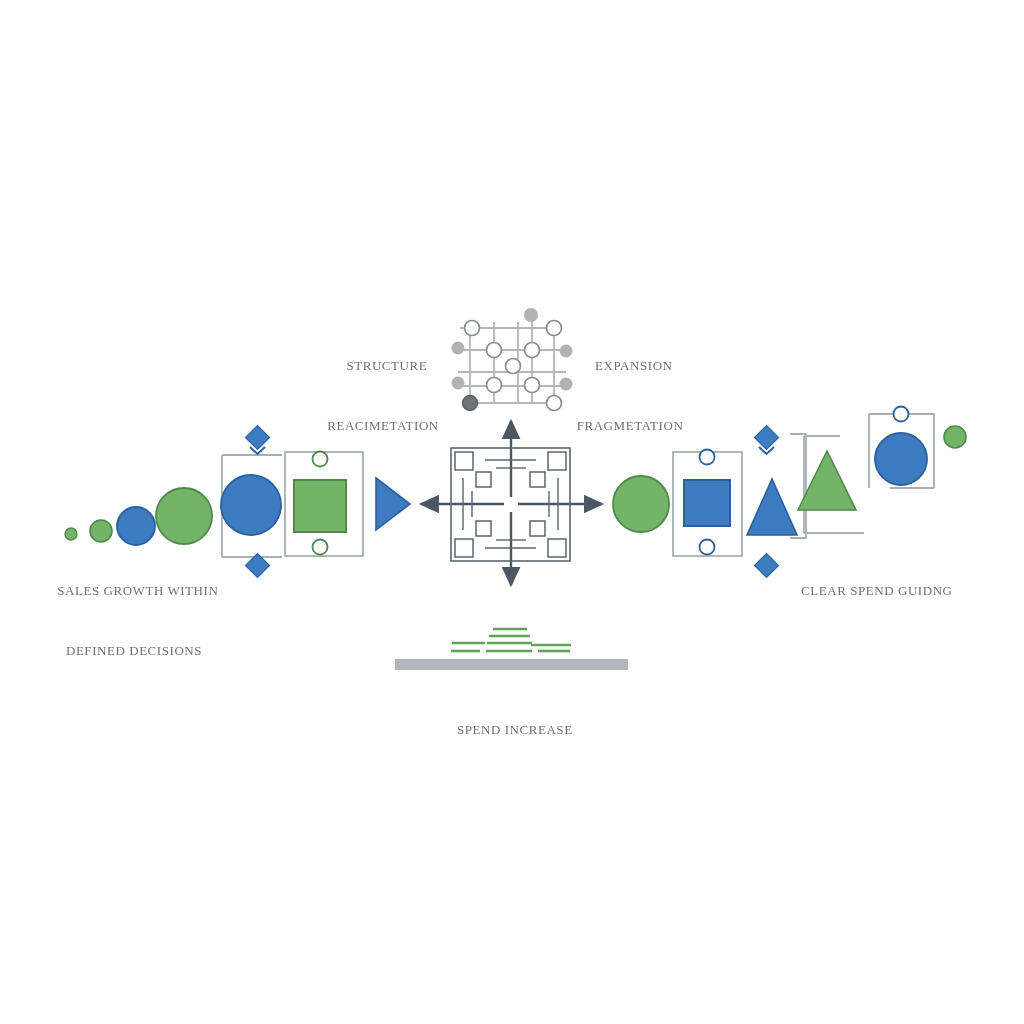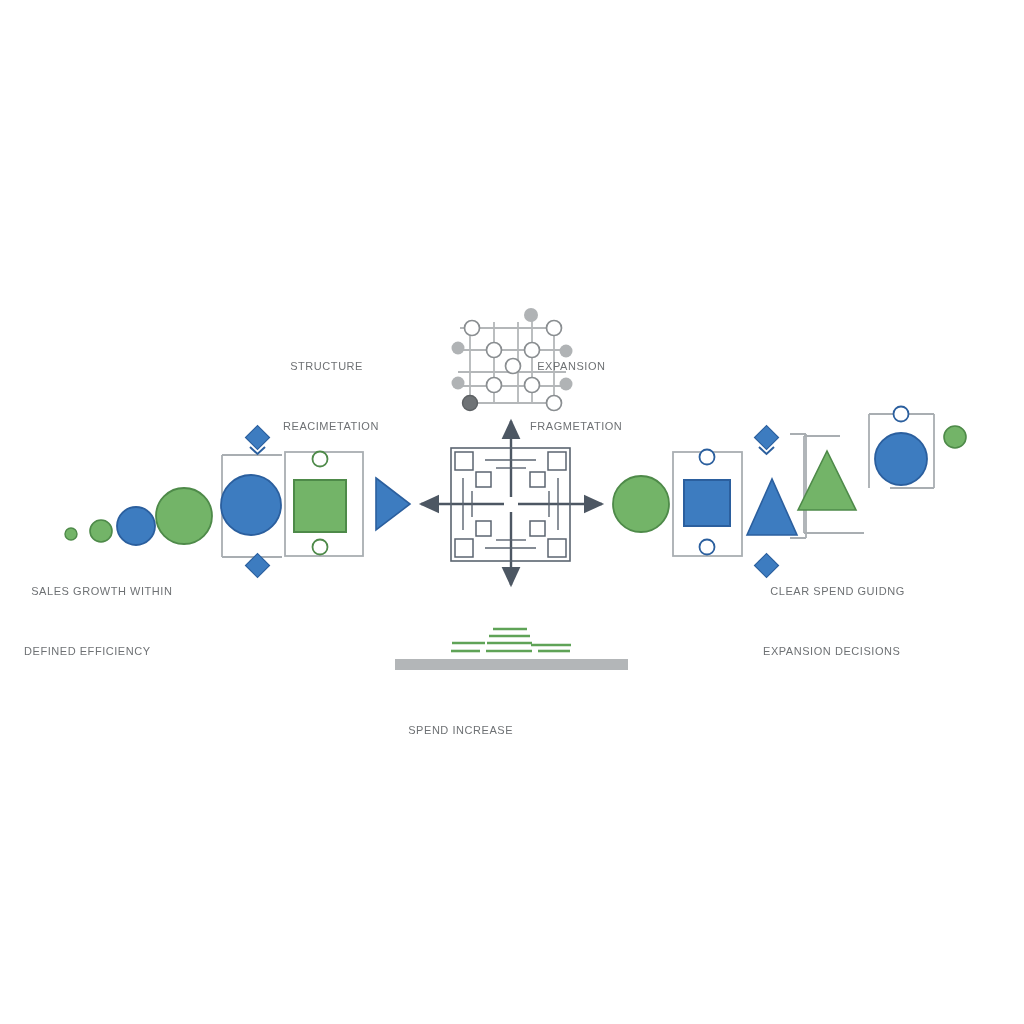--- a/index.html
+++ b/index.html
@@ -17,25 +17,26 @@
   #canvas {
     position: absolute;
     left: 0;
     top: 0;
     width: 1024px;
     height: 1024px;
   }
   .cap {
     position: absolute;
     color: #6e7174;
-    font-size: 11px;
+    font-size: 13px;
     letter-spacing: 0.55px;
     line-height: 20px;
+    text-align: center;
     white-space: pre;
-    font-family: Liberation Sans, sans-serif;
+    font-family: Liberation Serif, serif;
   }
   .cap .l2 { display: block; }
 </style>
 </head>
 <body>
 
 <svg id="canvas" viewBox="0 0 1024 1024">
   <defs>
     <marker id="ah" markerWidth="9" markerHeight="9" refX="7.5" refY="4.5" orient="auto">
       <path d="M0,0.6 L8.4,4.5 L0,8.4 Z" fill="#4d5763"></path>
@@ -184,23 +185,22 @@
   <span class="l2">REACIMETATION</span>
 </div>
 
 <div class="cap" id="lbl-seplacing" style="left:530px; top:336px; width:200px;">
   <span>EXPANSION</span><br>
   <span class="l2">FRAGMETATION</span>
 </div>
 
 <div class="cap" id="lbl-sales" style="left:24px; top:561px; width:220px;">
   <span>SALES GROWTH WITHIN</span><br>
-  <span class="l2">DEFINED EFFICIENCY</span>
+  <span class="l2">DEFINED DECISIONS</span>
 </div>
 
 <div class="cap" id="lbl-clear" style="left:763px; top:561px; width:220px;">
   <span>CLEAR SPEND GUIDNG</span><br>
-  <span class="l2">EXPANSION DECISIONS</span>
 </div>
 
 <div class="cap" id="lbl-spend" style="left:401px; top:700px; width:220px;">
   <span>SPEND INCREASE</span><br>
 </div>
 
 </body></html>

